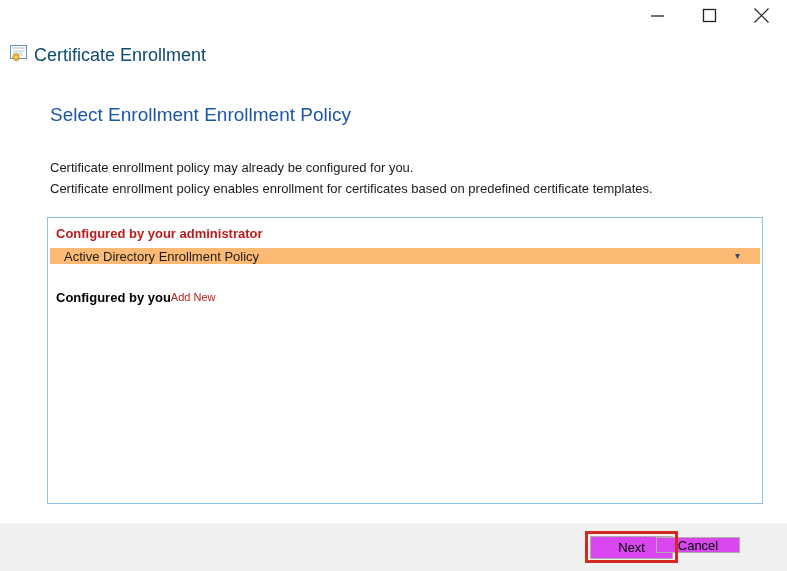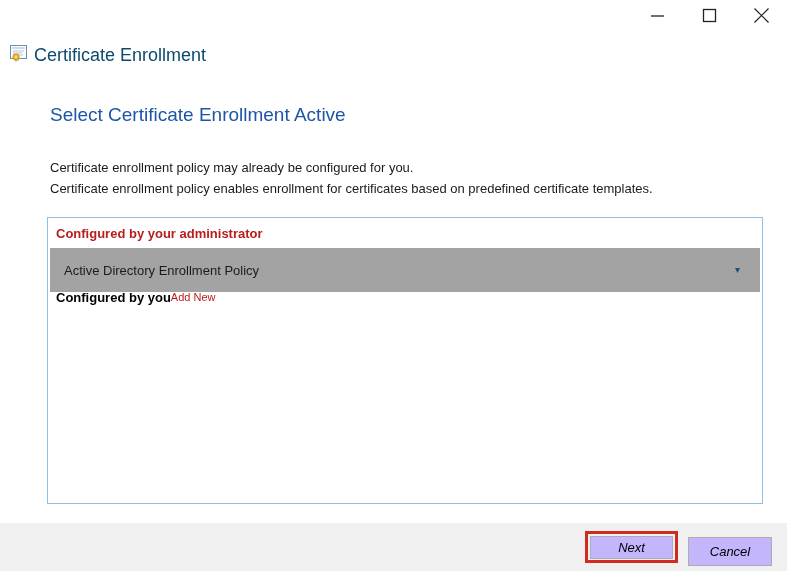--- a/index.html
+++ b/index.html
@@ -40,51 +40,50 @@
   
   .policy-box {
     position: absolute; left: 47px; top: 217px; width: 716px; height: 287px;
     border: 1px solid #8ec1e7; background: #ffffff;
   }
   .admin-section-label {
     position: absolute; left: 8px; top: 8px;
     font-size: 13px; font-weight: 700; color: #b91c1c;
   }
   .policy-dropdown-row {
-    position: absolute; left: 2px; right: 2px; top: 30px; height: 44px;
-    background: #a3a3a3; display: flex; align-items: center;
+    position: absolute; left: 2px; right: 2px; top: 30px; height: 16px;
+    background: #fdba74; display: flex; align-items: center;
     cursor: default;
   }
   .policy-dropdown-label { font-size: 13px; color: #1b1b1b; padding-left: 14px; flex: 1; }
   .policy-dropdown-chevron {
     font-size: 10px; color: #1f4e79; padding-right: 20px; line-height: 1;
   }
   .user-section-row {
     position: absolute; left: 8px; right: 16px; top: 68px; height: 22px;
     display: flex; align-items: center; 
   }
   .user-section-label { font-size: 13px; font-weight: 700; color: #000000; }
   .add-new-link { font-size: 11px; color: #b91c1c; cursor: pointer; }
 
   
   .footer-bar {
     position: absolute; left: 0; top: 523px; width: 787px; height: 48px;
     background: #f0f0f0;
   }
   .btn {
     position: absolute;
-    background: #c4b5fd; border: 1px solid #adadad;
+    background: #d946ef; border: 1px solid #adadad;
     font-family: "Liberation Sans", "DejaVu Sans", sans-serif;
     font-size: 13px; color: #000000;
     display: flex; align-items: center; justify-content: center;
     cursor: default;
-    font-style: italic;
   }
   .btn-next  { left: 590px; top: 536px; width: 83px; height: 23px; }
-  .btn-cancel{ left: 688px; top: 537px; width: 84px; height: 29px; }
+  .btn-cancel{ left: 656px; top: 537px; width: 84px; height: 16px; }
 
   .red-annotation {
     position: absolute; left: 585px; top: 531px; width: 93px; height: 32px;
     border: 3px solid #d02a21; pointer-events: none;
   }
 </style>
 </head>
 <body>
 
 <div class="win-controls">
@@ -121,21 +120,21 @@
       <line x1="3" y1="8" x2="12" y2="8" stroke="#b8cadd" stroke-width="1"></line>
       <line x1="3" y1="10" x2="13" y2="10" stroke="#b8cadd" stroke-width="1"></line>
       <polygon points="4,12 6,17 7,14.5 9,16 7,11" fill="#3a6fb5"></polygon>
       <circle cx="6" cy="12" r="3.2" fill="#eab020" stroke="#c88c12" stroke-width="0.6"></circle>
       <circle cx="6" cy="12" r="1.4" fill="#f6d878"></circle>
     </svg>
   </span>
   <span class="app-title">Certificate Enrollment</span>
 </div>
 
-<div class="wizard-heading">Select Certificate Enrollment Active</div>
+<div class="wizard-heading">Select Enrollment Enrollment Policy</div>
 
 <div class="wizard-desc">
   <div>Certificate enrollment policy may already be configured for you.</div>
   <div>Certificate enrollment policy enables enrollment for certificates based on predefined certificate templates.</div>
 </div>
 
 <div class="policy-box">
   <div class="admin-section-label">Configured by your administrator</div>
 
   <div class="policy-dropdown-row">

